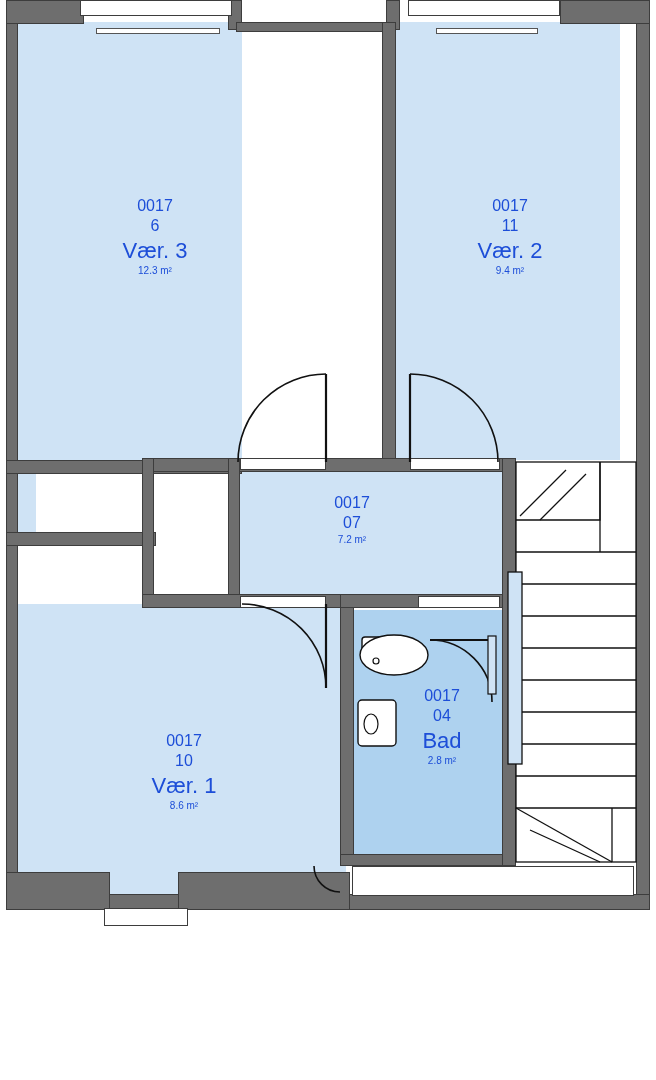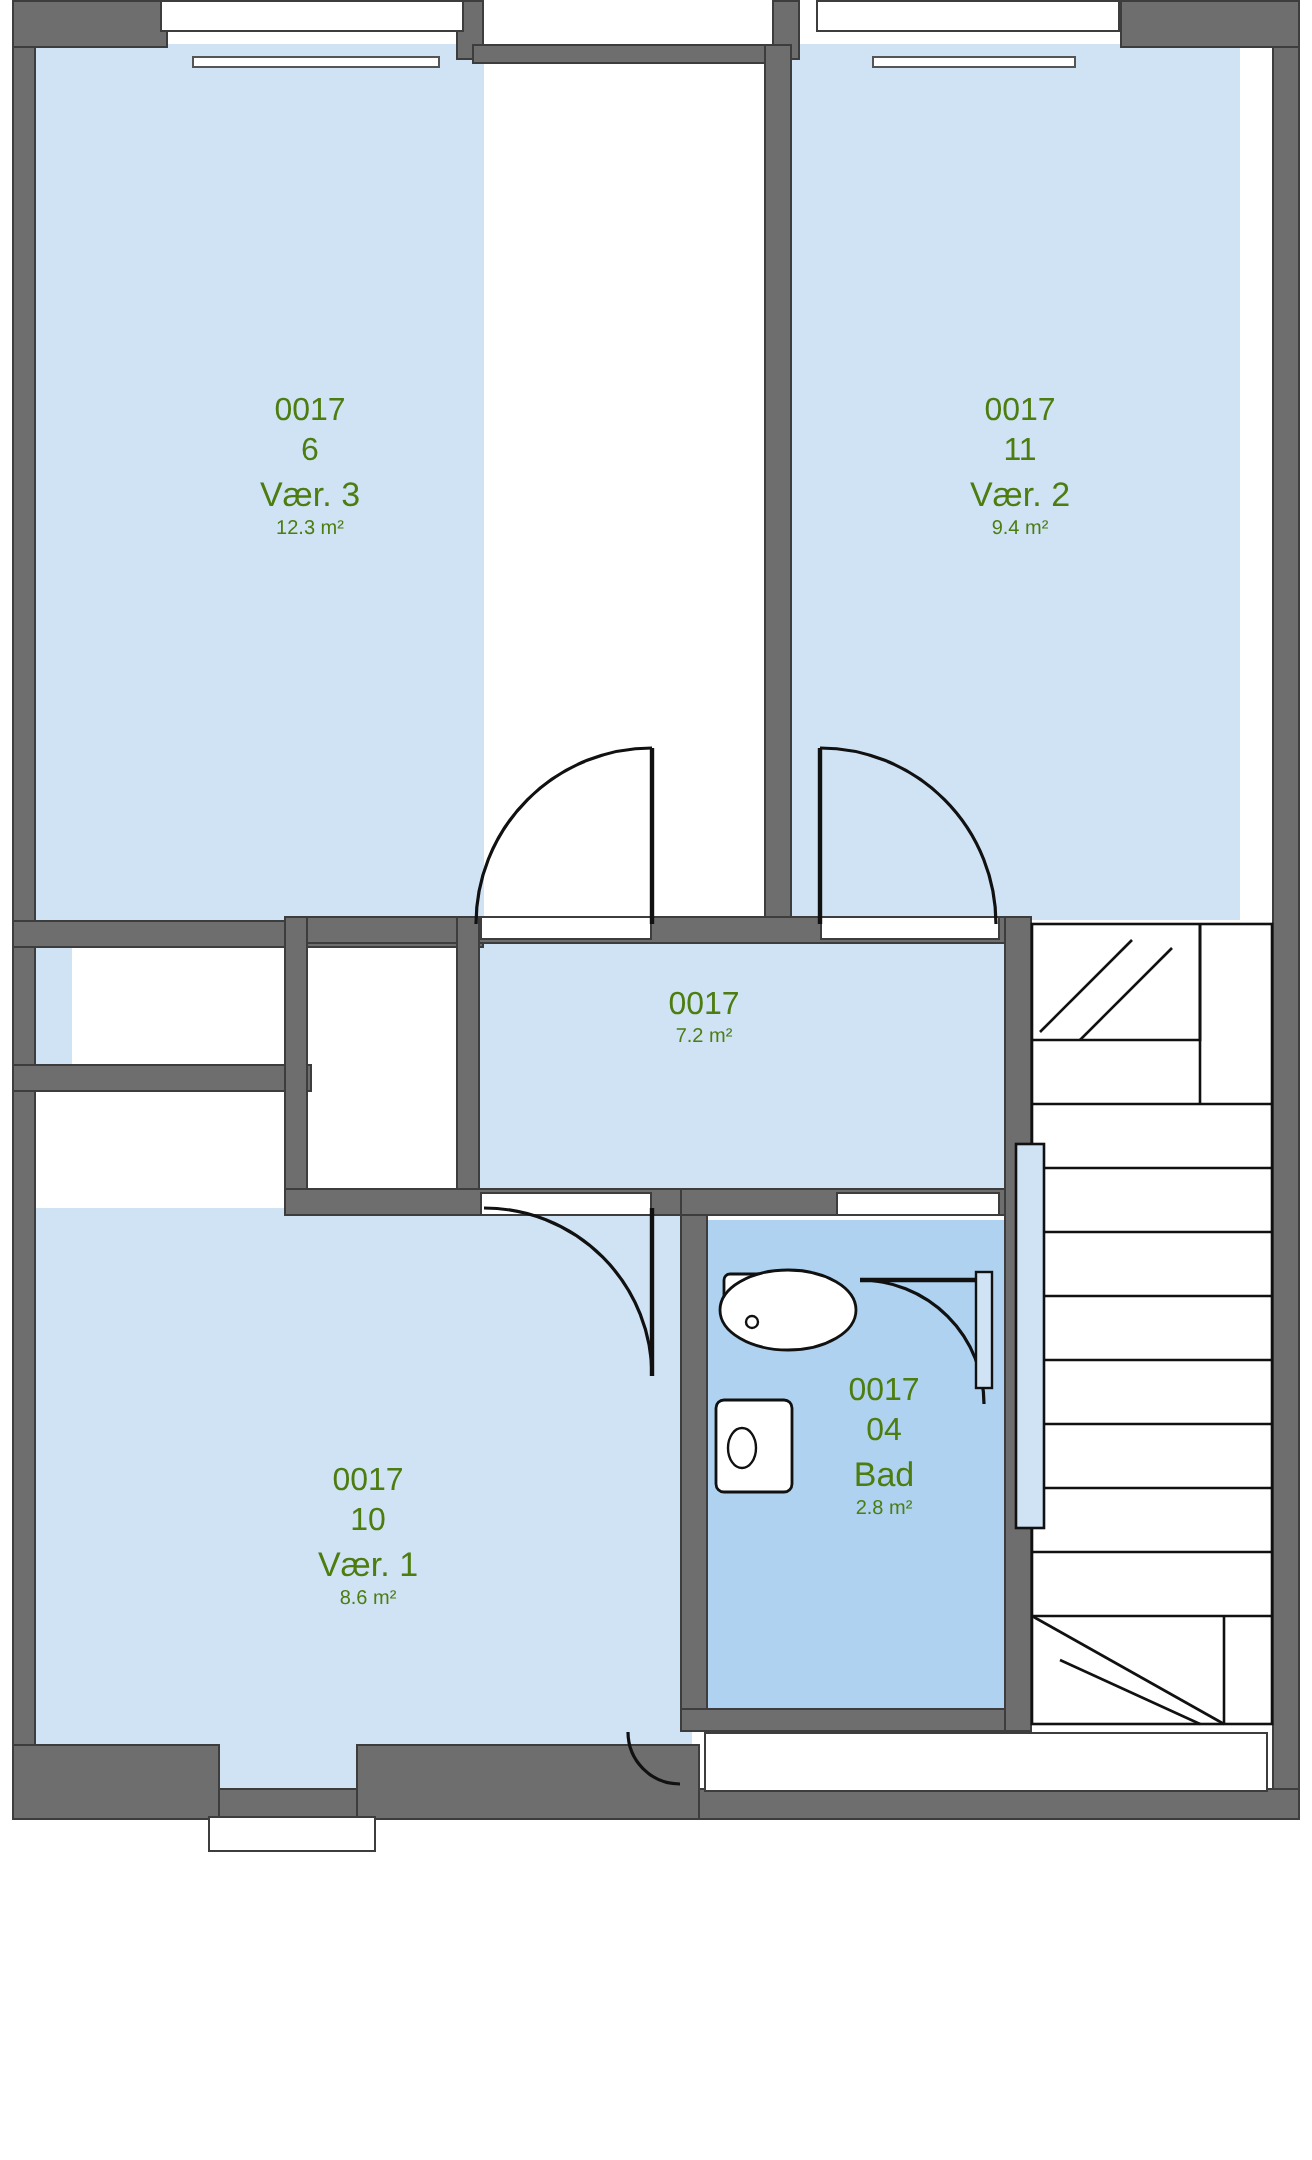--- a/index.html
+++ b/index.html
@@ -50,26 +50,26 @@
   .door-panel {
     position: absolute;
     background: #ffffff;
     border: 1px solid #3d3d3d;
     box-sizing: border-box;
   }
 
   .label {
     position: absolute;
     text-align: center;
-    color: #4d7c0f;
+    color: #1d4ed8;
     line-height: 1.28;
     white-space: nowrap;
   }
   .label .l1, .label .l2 { font-size: 16px; }
-  .label .l3 { font-size: 17px; }
+  .label .l3 { font-size: 22px; }
   .label .l4 { font-size: 10px; }
 
   svg.overlay {
     position: absolute;
     left: 0; top: 0;
     width: 656px;
     height: 1080px;
     pointer-events: none;
   }
 </style>
@@ -221,20 +221,21 @@
 
   <div class="label" style="left:434px; top:196px; width:152px;">
     <div class="l1">0017</div>
     <div class="l2">11</div>
     <div class="l3">Vær. 2</div>
     <div class="l4">9.4 m²</div>
   </div>
 
   <div class="label" style="left:278px; top:493px; width:148px;">
     <div class="l1">0017</div>
+    <div class="l2">07</div>
     <div class="l4">7.2 m²</div>
   </div>
 
   <div class="label" style="left:382px; top:686px; width:120px;">
     <div class="l1">0017</div>
     <div class="l2">04</div>
     <div class="l3">Bad</div>
     <div class="l4">2.8 m²</div>
   </div>
 

